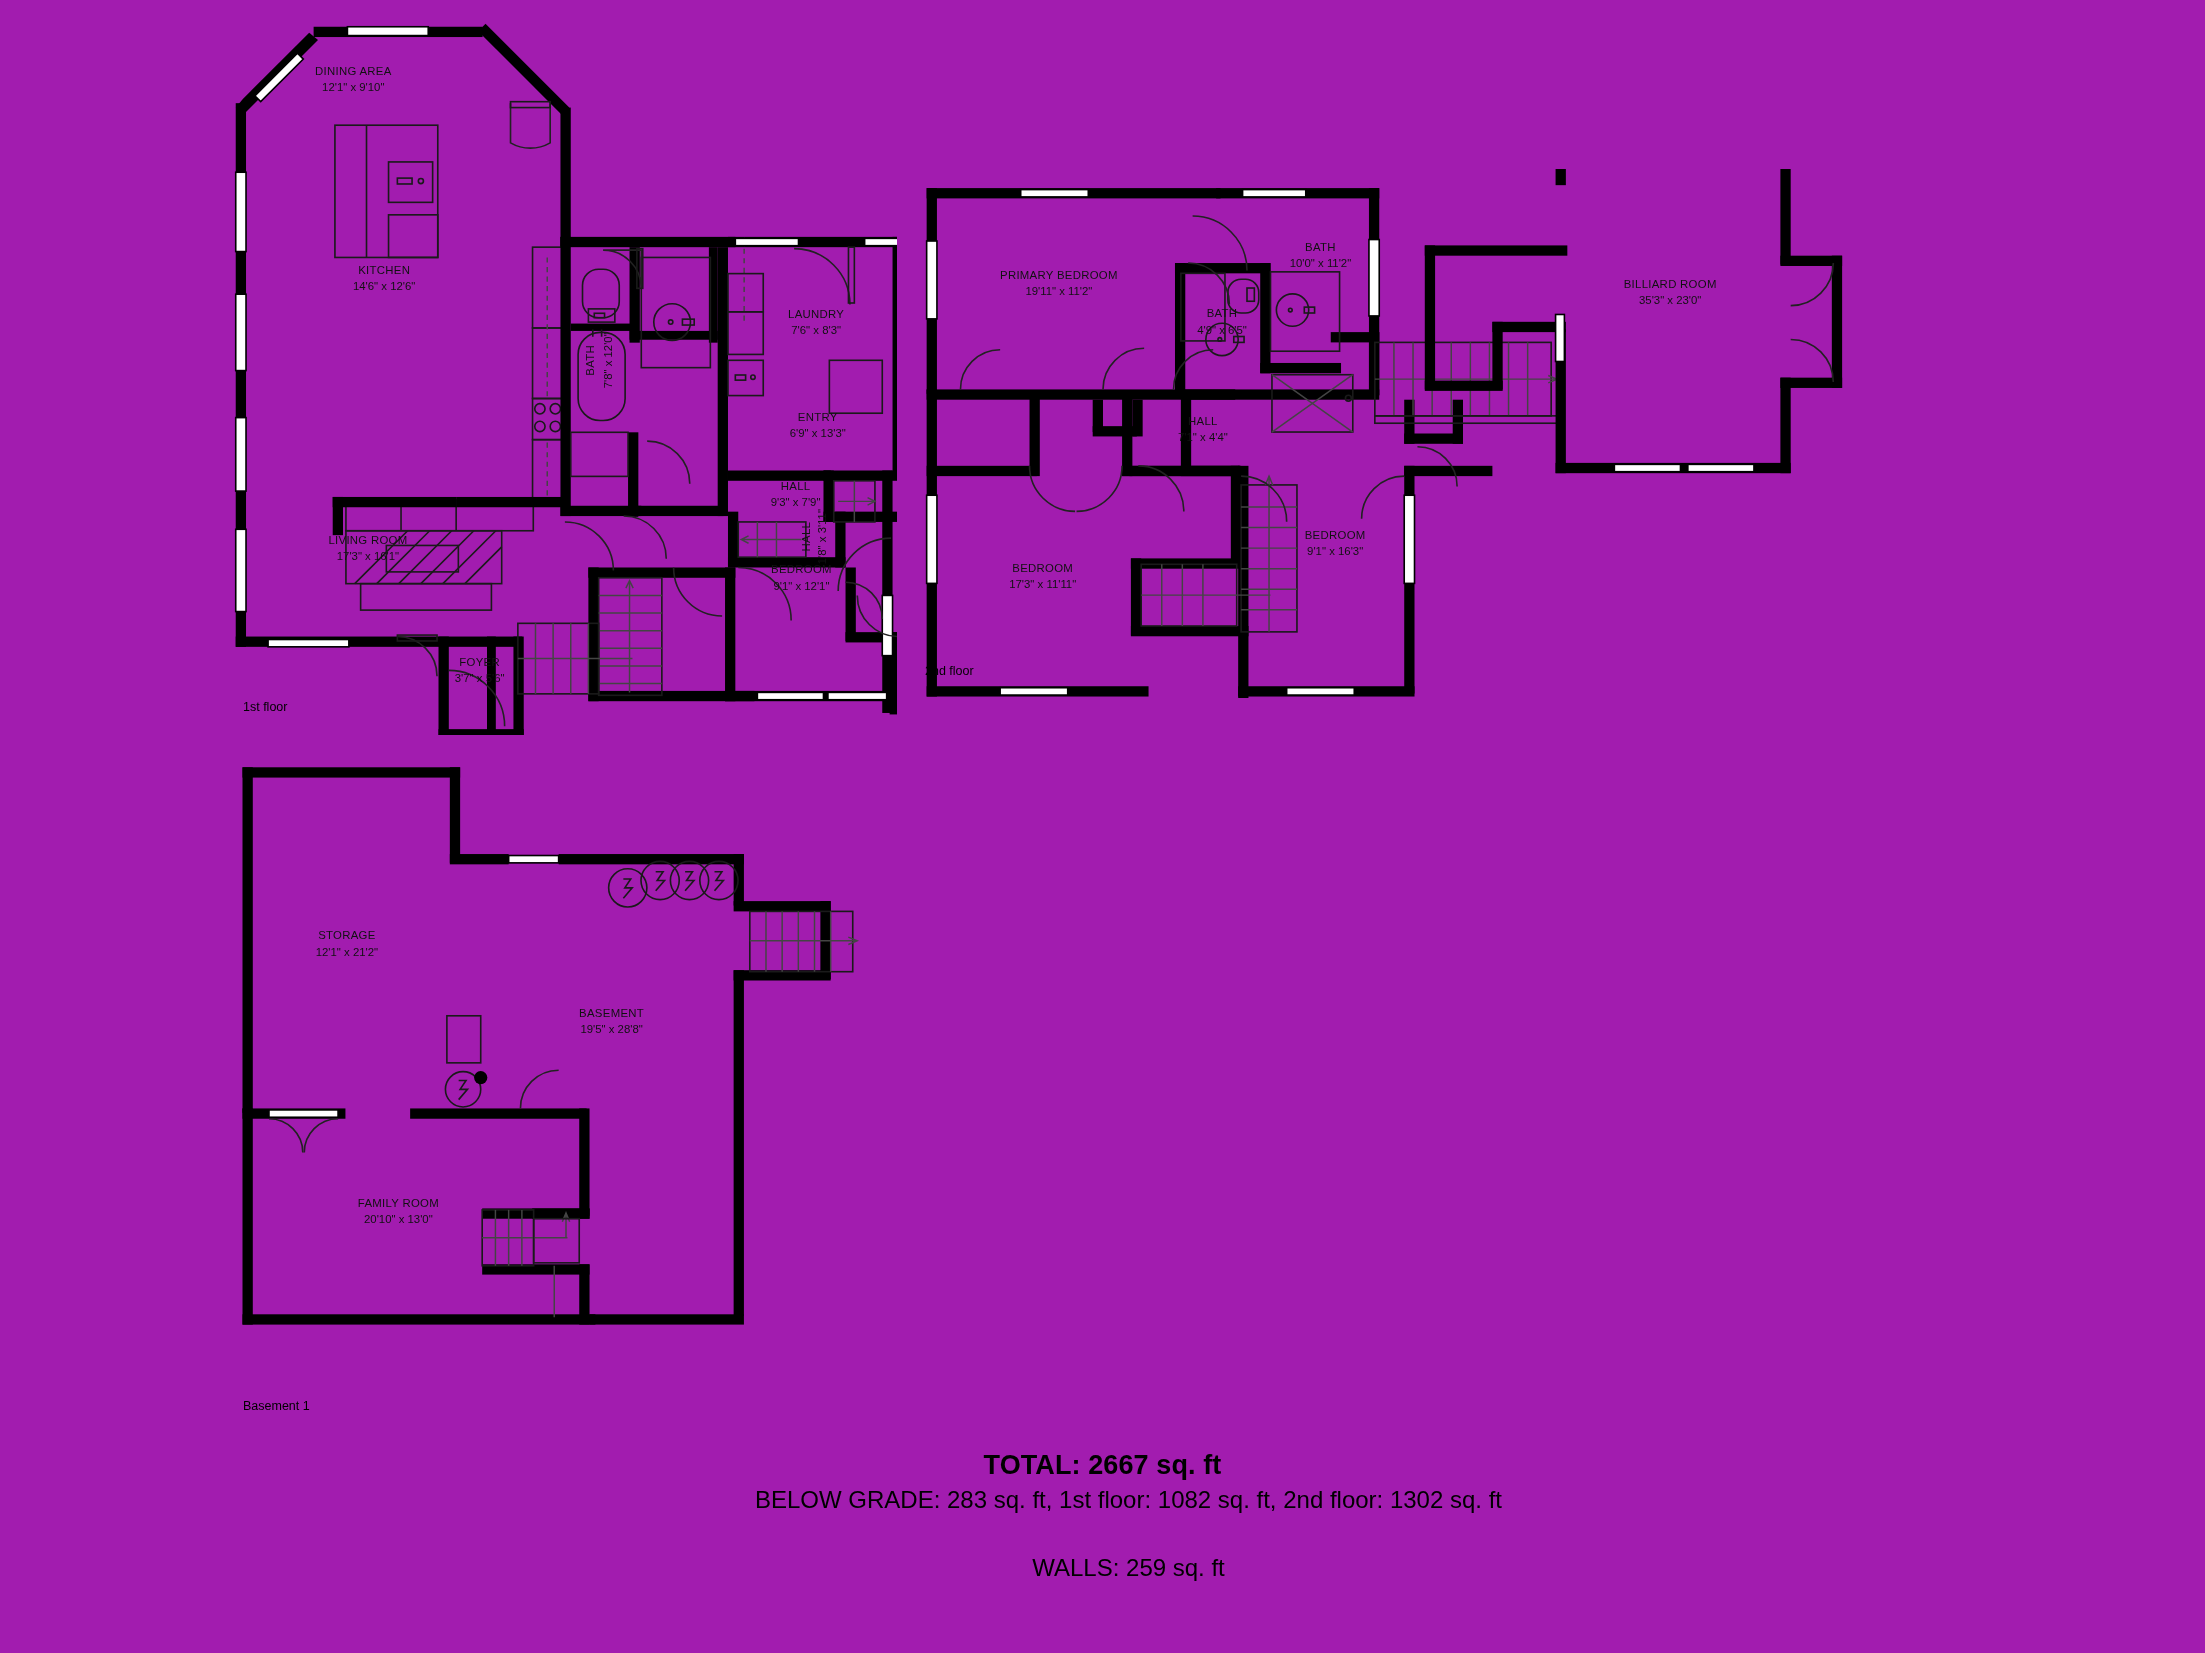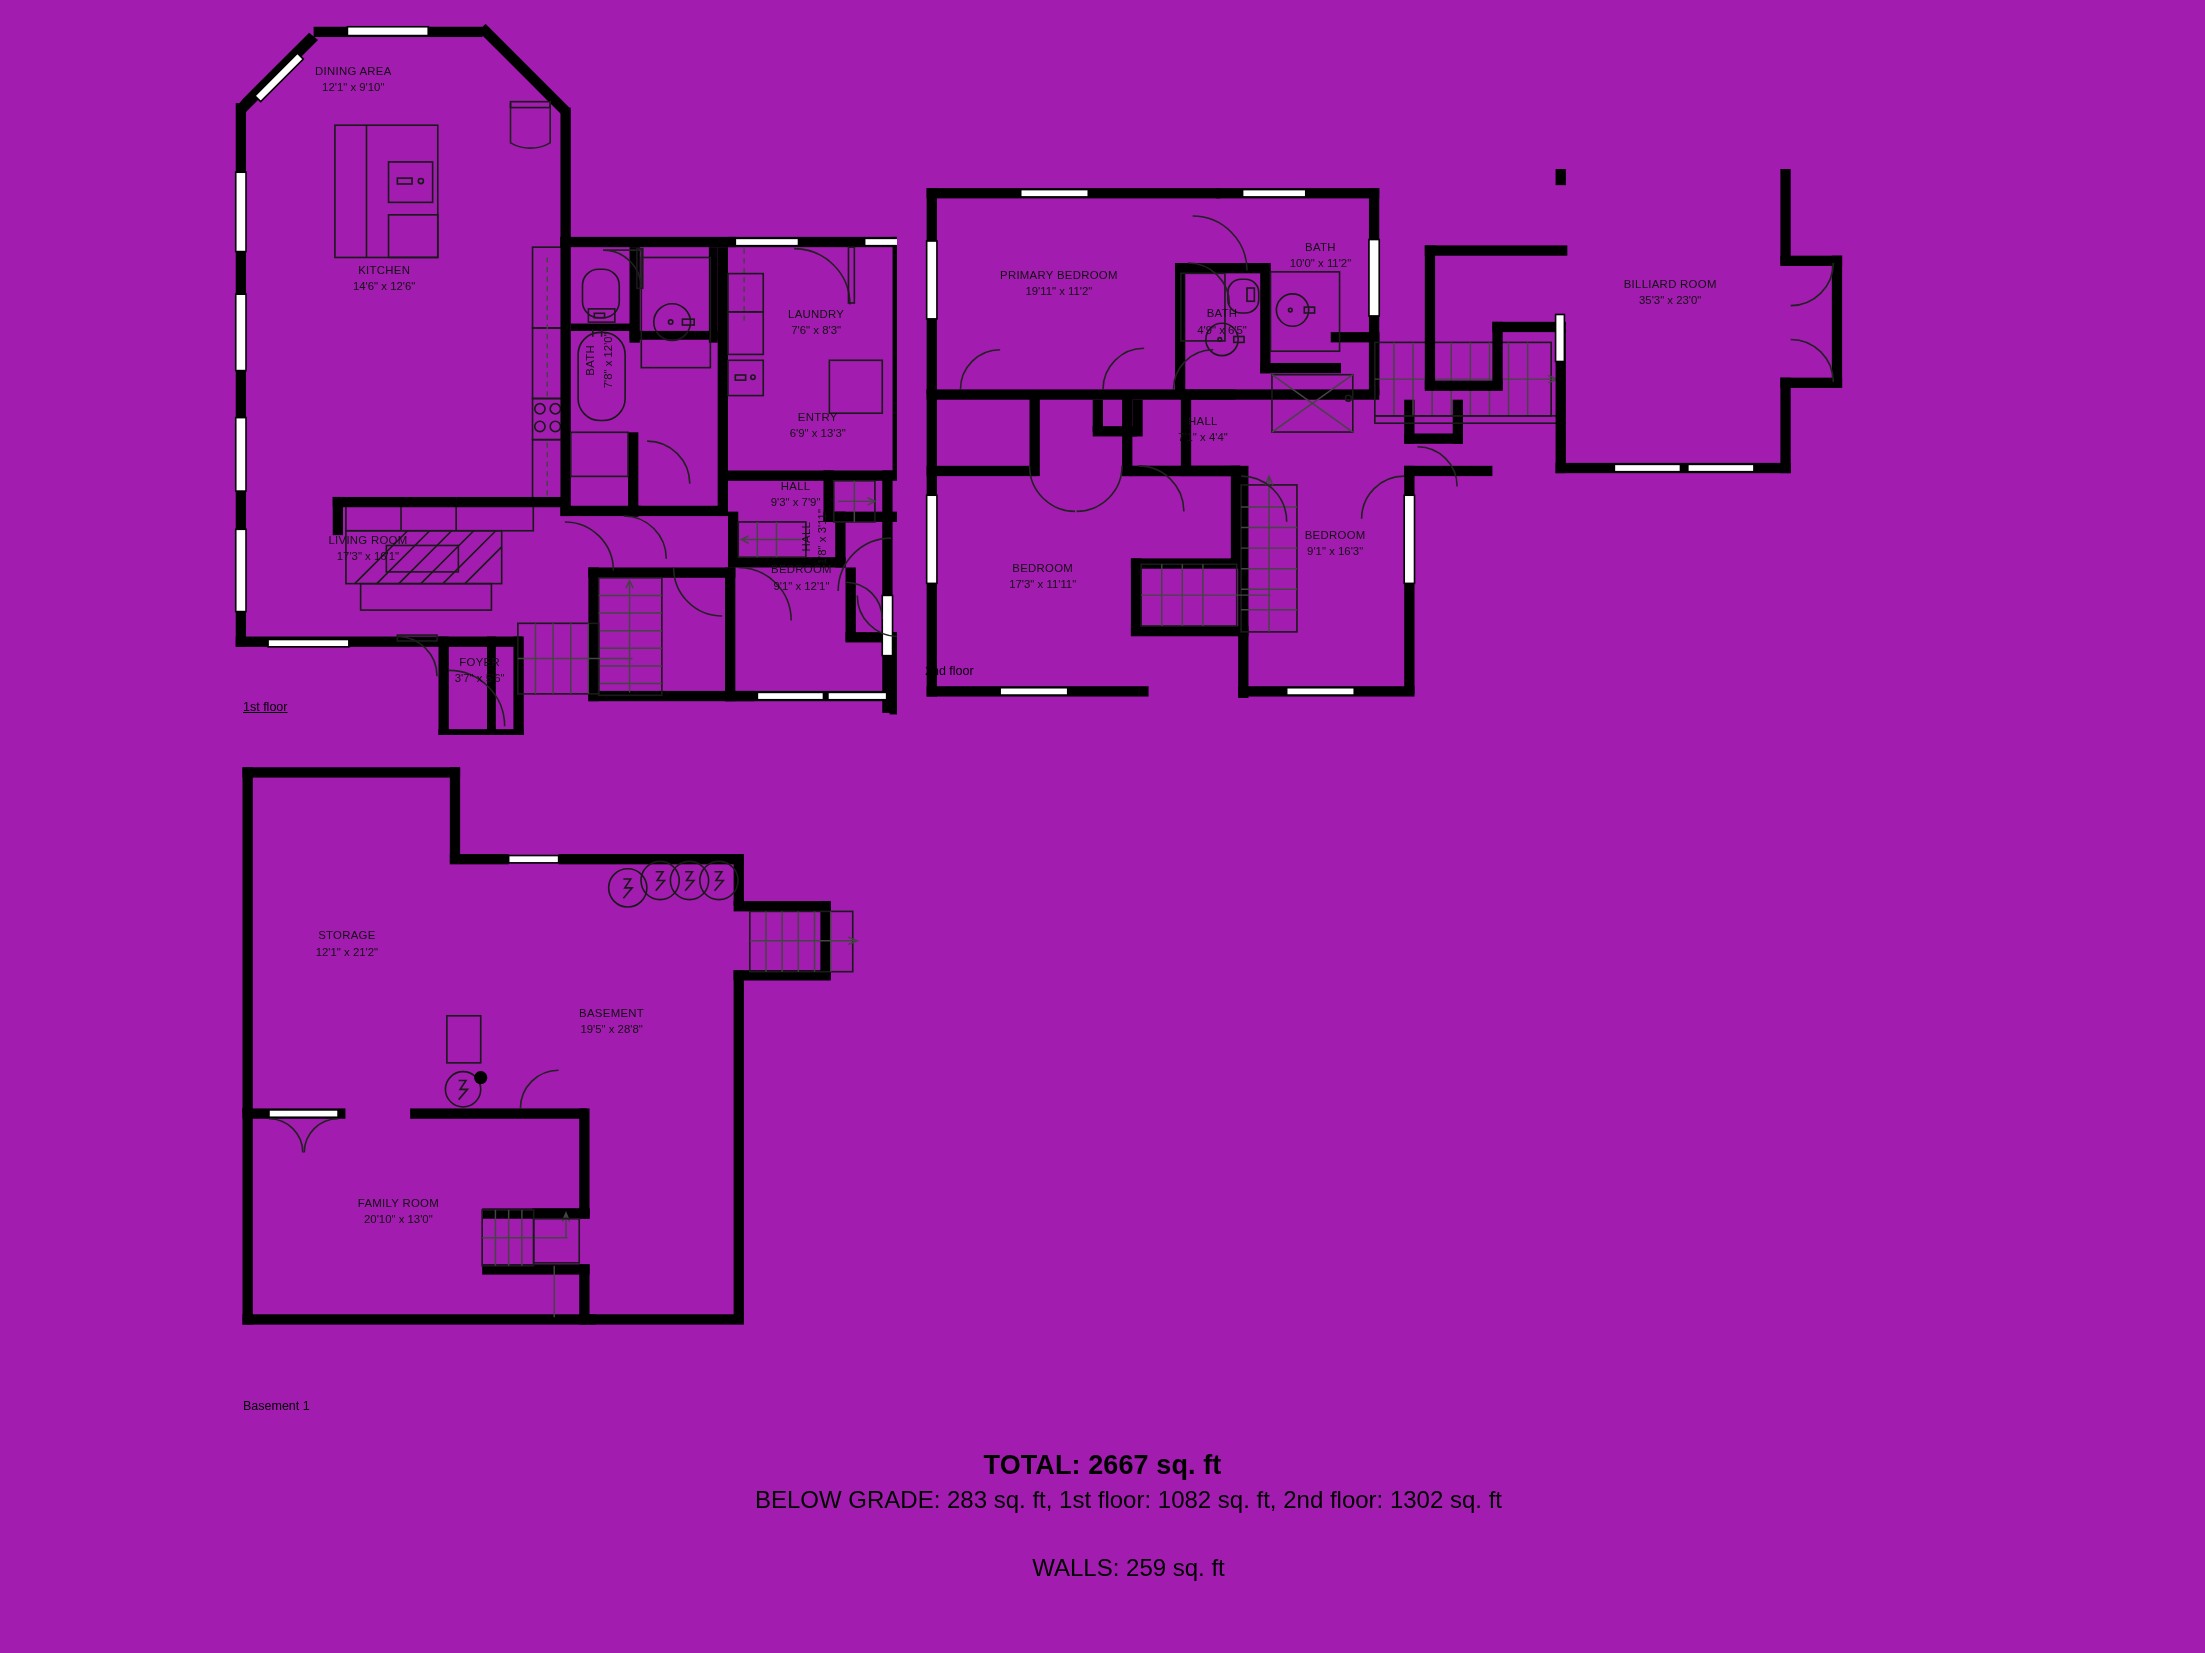--- a/index.html
+++ b/index.html
@@ -250,21 +250,21 @@
       <text class="rlabel rname" x="352" y="886">FOYER</text>
       <text class="rlabel rdim" x="352" y="908">3'7" x 5'6"</text>
     </g>
   </svg>
 
   <svg style="position:absolute;left:221px;top:14.7px;pointer-events:none;" width="735" height="720" viewBox="0 0 1000 980">
     <text class="rlabel rname" x="812" y="552">ENTRY</text>
     <text class="rlabel rdim" x="812" y="574">6'9" x 13'3"</text>
   </svg>
 
-  <div class="floorlabel" style="position:absolute;left:243px;top:700px;text-decoration:underline;">1st floor</div>
+  <div class="floorlabel" style="position:absolute;left:243px;top:700px;">1st floor</div>
 
   <svg style="position:absolute;left:919px;top:169px;" width="1088" height="529" viewBox="0 0 1480 720">
 
     <g class="wall">
 
       <rect x="10" y="26" width="14" height="280"></rect>
       <rect x="10" y="300" width="14" height="418"></rect>
 
       <rect x="10" y="26" width="400" height="14"></rect>
       <rect x="404" y="26" width="222" height="14"></rect>

